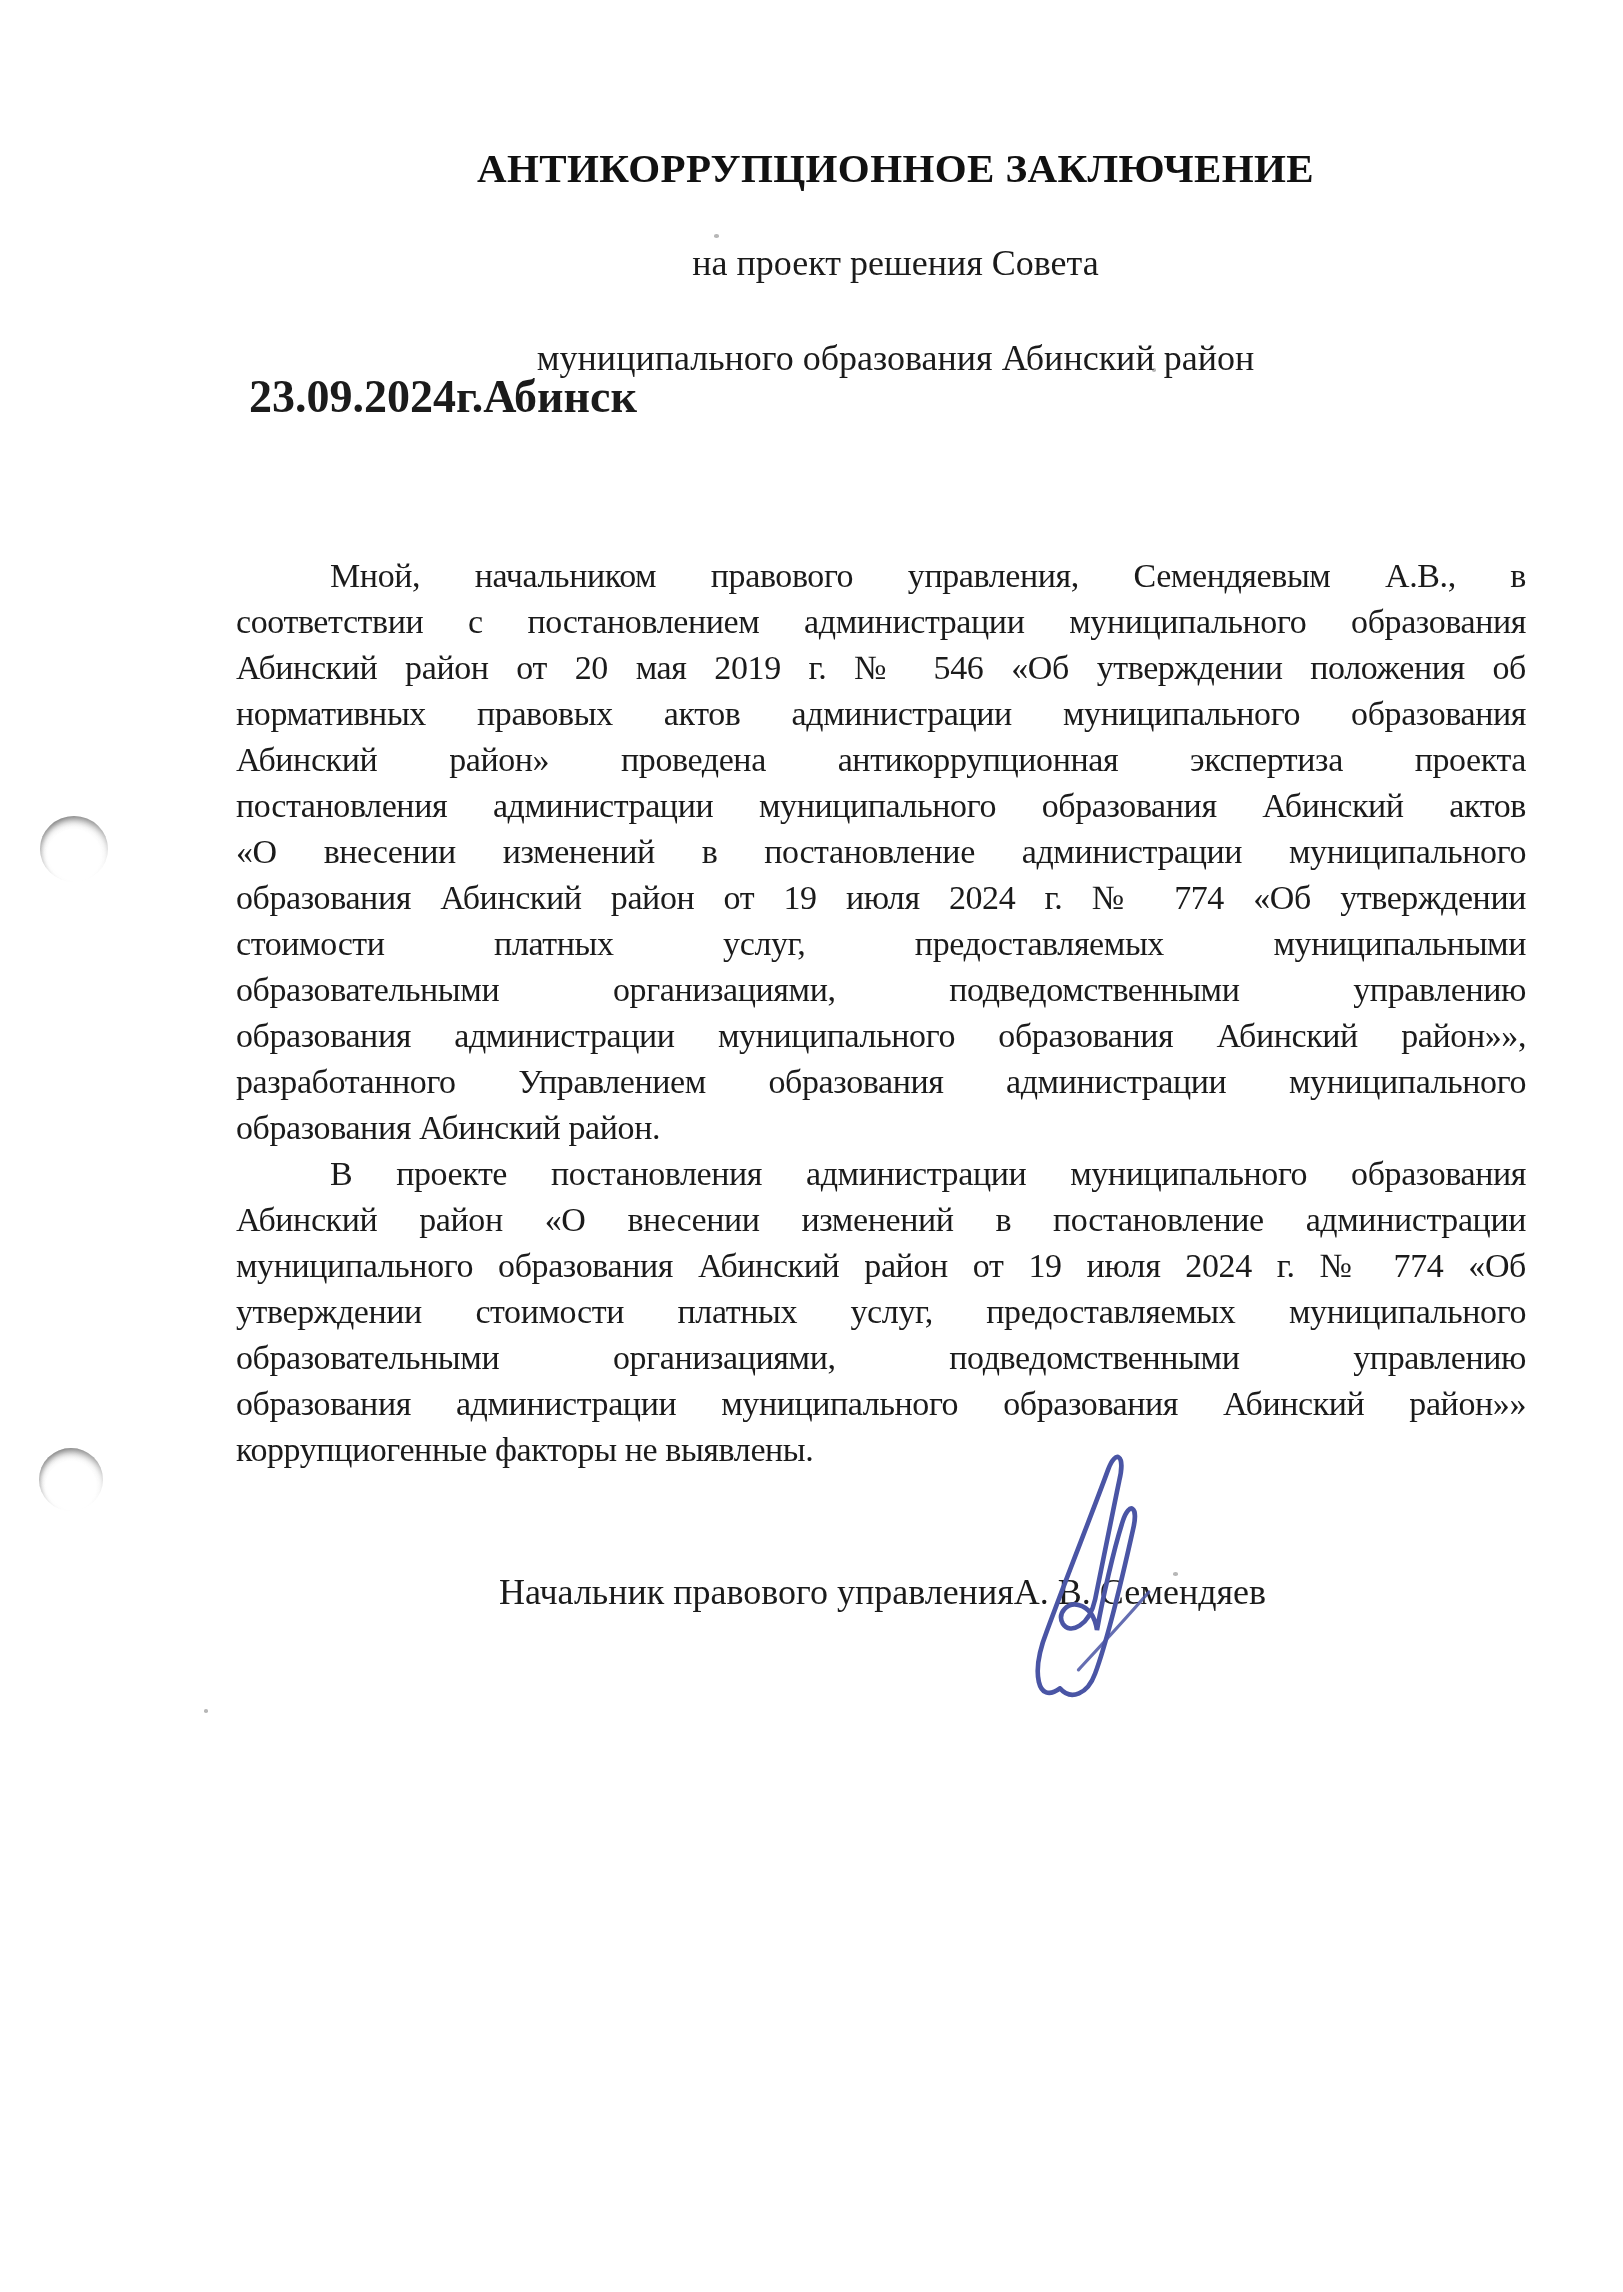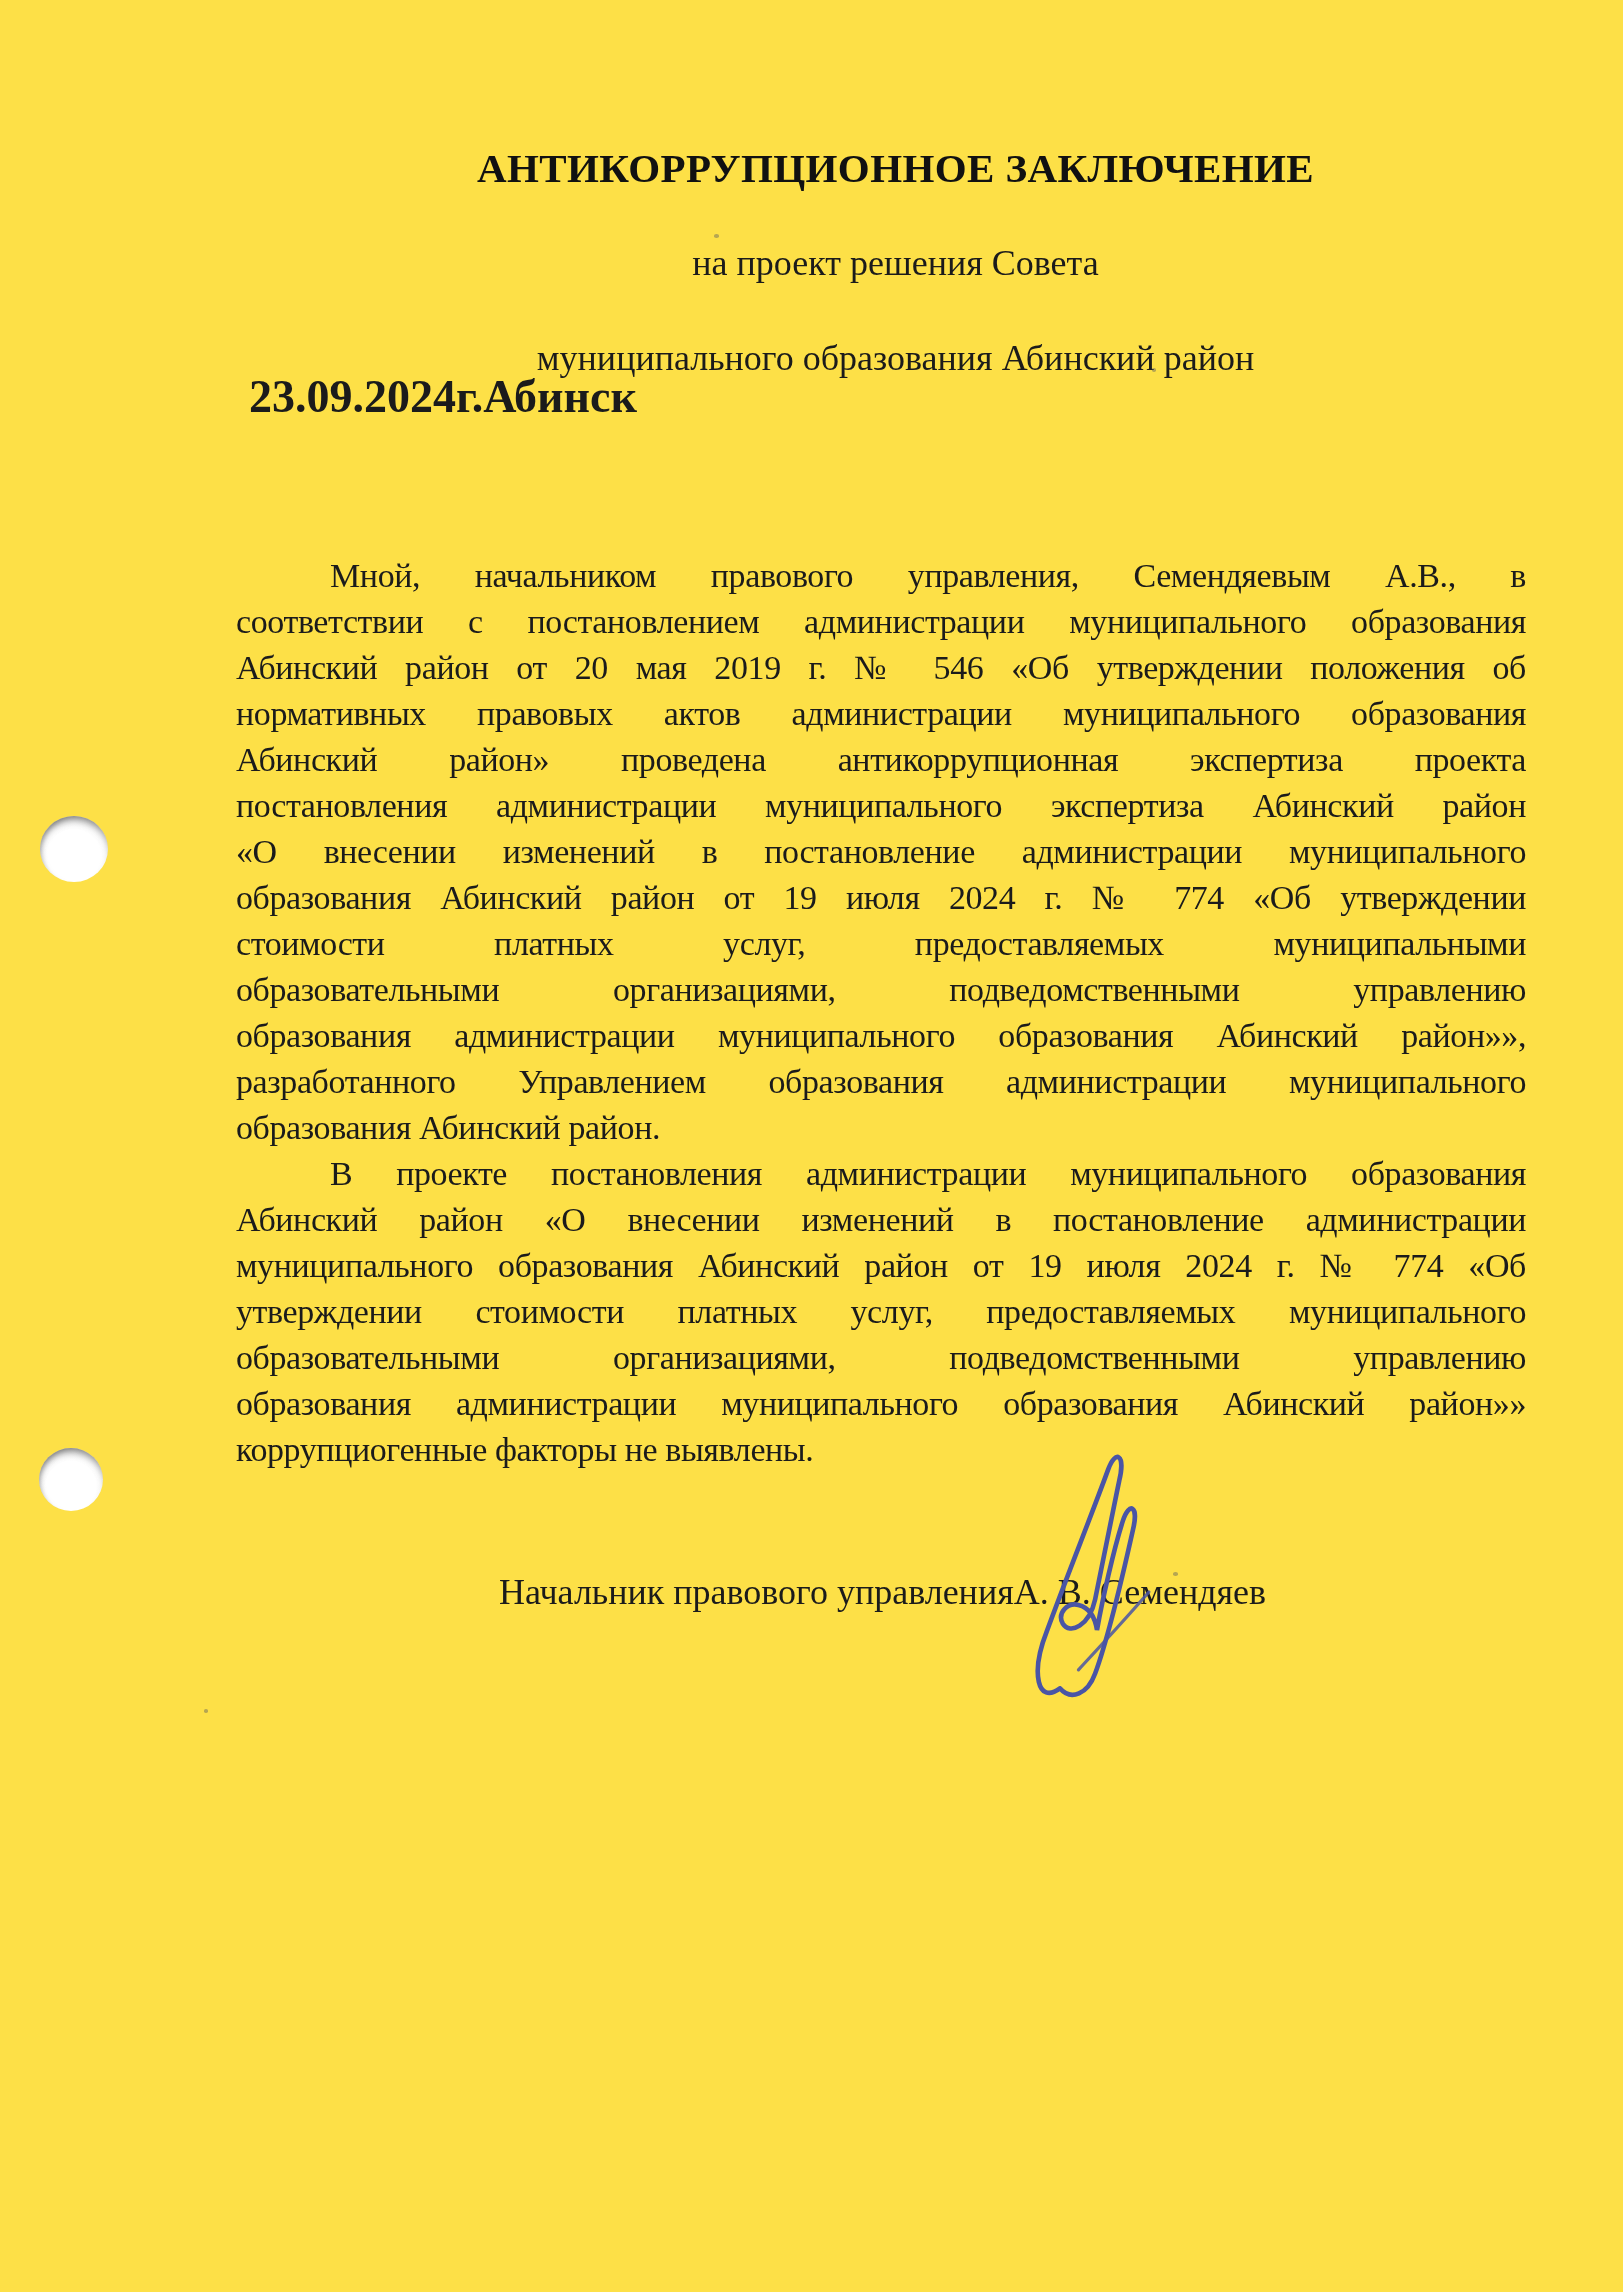--- a/index.html
+++ b/index.html
@@ -1,20 +1,20 @@
 <!DOCTYPE html>
 <html style="font-size:14.3px"><head>
 <meta charset="utf-8">
 <style>
   html,body { margin:0; padding:0; background:#e9e9e9; }
   .page {
     position:relative;
     width:1624px; height:2293px;
     margin:0 auto;
-    background:#fde047;
+    background:#ffffff;
     font-family:"Liberation Serif", serif;
     color:#1b1b1b;
     overflow:hidden;
   }
   
   .header {
     position:absolute; left:237px; top:145px; width:1317px;
     text-align:center;
   }
   .header .title {
@@ -80,21 +80,21 @@
     <span>г.Абинск</span>
   </div>
 
   <div class="docbody">
       <div>
         <div class="line j first">Мной, начальником правового управления, Семендяевым А.В., в</div>
         <div class="line j">соответствии с постановлением администрации муниципального образования</div>
         <div class="line j">Абинский район от 20 мая 2019 г. № 546 «Об утверждении положения об</div>
         <div class="line j">нормативных правовых актов администрации муниципального образования</div>
         <div class="line j">Абинский район» проведена антикоррупционная экспертиза проекта</div>
-        <div class="line j">постановления администрации муниципального экспертиза Абинский район</div>
+        <div class="line j">постановления администрации муниципального образования Абинский актов</div>
         <div class="line j">«О внесении изменений в постановление администрации муниципального</div>
         <div class="line j">образования Абинский район от 19 июля 2024 г. № 774 «Об утверждении</div>
         <div class="line j">стоимости платных услуг, предоставляемых муниципальными</div>
         <div class="line j">образовательными организациями, подведомственными управлению</div>
         <div class="line j">образования администрации муниципального образования Абинский район»»,</div>
         <div class="line j">разработанного Управлением образования администрации муниципального</div>
         <div class="line last">образования Абинский район.</div>
       </div>
       <div>
         <div class="line j first">В проекте постановления администрации муниципального образования</div>

